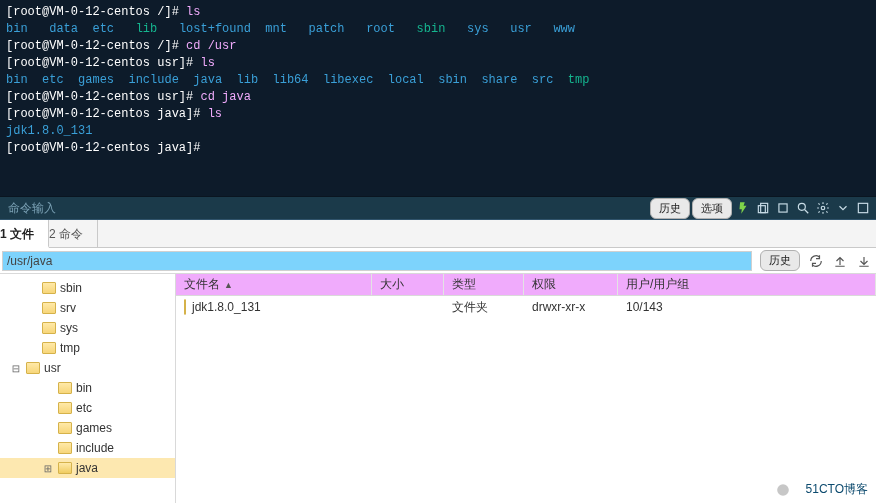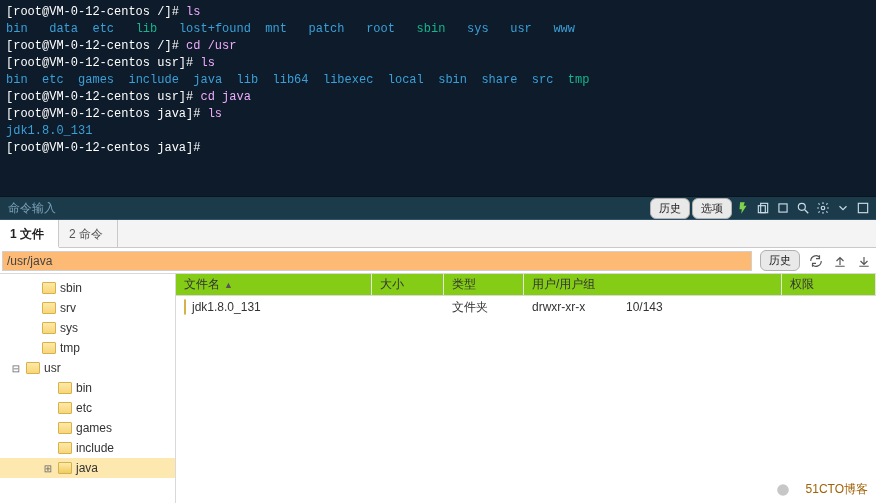--- a/index.html
+++ b/index.html
@@ -11,43 +11,43 @@
   .dir    { color:#3aa0d8; }
   .exe    { color:#15b58f; }
   .hl     { background:#2ecc40; color:#0d1b2a; padding:0 2px; }
   .cmdbar { background:#1b3a4a; color:#9fb8c7; display:flex; align-items:center; height:24px; border-top:1px solid #0a1520; border-bottom:1px solid #30536b; font-size:12px; }
   .cmdbar .input { flex:1; padding:0 8px; color:#7aa0b4; }
   .cmdbar .btnbar { display:flex; align-items:center; gap:2px; padding-right:4px; }
   .tbtn { background:#e9e9e9; color:#222; padding:2px 8px; border:1px solid #b0b0b0; border-radius:6px; font-family:Arial,sans-serif; font-size:11px; cursor:pointer; }
   .ticon { width:18px; height:18px; display:flex; align-items:center; justify-content:center; color:#c8dce6; }
   .ticon svg { width:14px; height:14px; }
   .tabs { background:#f4f4f4; border-bottom:1px solid #c9c9c9; display:flex; height:28px; font-family:Arial,sans-serif; font-size:12px; }
-  .tab { padding:6px 14px 4px 10px; border-right:1px solid #c9c9c9; color:#555; cursor:pointer; }
+  .tab { padding:6px 14px 4px 0; border-right:1px solid #c9c9c9; color:#555; cursor:pointer; }
   .tab.active { background:#fff; border-bottom:2px solid #fff; margin-bottom:-1px; color:#222; font-weight:bold; }
   .pathbar { display:flex; align-items:center; height:26px; border-bottom:1px solid #d9d9d9; font-family:Arial,sans-serif; font-size:12px; padding:0 4px 0 2px; background:#fff; }
-  .pathbar .path { flex:1; padding:2px 4px; color:#444; border:1px solid #d0d0d0; background:#fdba74; }
+  .pathbar .path { flex:1; padding:2px 4px; color:#444; border:1px solid #d0d0d0; background:#7dd3fc; }
   .pathbar .actions { display:flex; gap:8px; padding-left:8px; align-items:center; color:#555; }
   .aicon { width:16px; height:16px; display:flex; align-items:center; justify-content:center; cursor:pointer; }
   .aicon svg{ width:14px; height:14px; }
   .body { display:flex; height:229px; font-family:Arial,sans-serif; font-size:12px; background:#fff; }
   .tree { width:176px; border-right:1px solid #d9d9d9; overflow:auto; padding-top:4px; color:#333; }
   .tnode { display:flex; align-items:center; height:20px; gap:4px; padding-right:4px; white-space:nowrap; }
   .tnode .toggle{ width:12px; text-align:center; color:#666; font-size:10px; cursor:pointer; }
   .tnode .spacer{ display:inline-block; }
   .folder-icon { width:14px; height:12px; background:linear-gradient(#ffe9a8,#f7d67a); border:1px solid #d5b24a; border-radius:1px; flex:0 0 14px; }
   .folder-icon.open { background:linear-gradient(#ffe9a8,#f0cc60); }
   .tnode.selected { background:#fde8b0; }
   .files { flex:1; position:relative; }
-  .fhdr { display:flex; border-bottom:1px solid #d9d9d9; color:#333; height:22px; align-items:center; background:#84cc16; }
+  .fhdr { display:flex; border-bottom:1px solid #d9d9d9; color:#333; height:22px; align-items:center; background:#f0abfc; }
   .fhdr .col { padding:0 8px; border-right:1px solid #e3e3e3; height:100%; display:flex; align-items:center; gap:4px; }
   .frow { display:flex; height:22px; align-items:center; color:#333; }
   .frow .col { padding:0 8px; }
   .c-name{ width:196px; } .c-size{ width:72px;text-align:right; } .c-type{ width:80px; } .c-mtime{ width:156px; } .c-perm{ width:94px; } .c-owner{ flex:1; }
   .sort-asc{ font-size:9px; color:#555; }
-  .watermark{ position:fixed; right:8px; bottom:6px; color:#a16207; font-family:Arial,sans-serif; font-size:12px; display:flex; align-items:center; gap:16px; }
+  .watermark{ position:fixed; right:8px; bottom:6px; color:#0c4a6e; font-family:Arial,sans-serif; font-size:12px; display:flex; align-items:center; gap:16px; }
   .bolt{ color:#7fd34a; }
 </style>
 </head>
 <body>
 
 <div class="terminal" id="term">
     <div class="line"><span class="prompt">[root@VM-0-12-centos /]# </span><span class="cmd">ls</span></div>
     <div class="line"><span class="dir">bin</span>   <span class="dir">data</span>  <span class="dir">etc</span>   <span class="exe">lib</span>   <span class="dir">lost+found</span>  <span class="dir">mnt</span>   <span class="dir">patch</span>   <span class="dir">root</span>   <span class="exe">sbin</span>   <span class="dir">sys</span>   <span class="dir">usr</span>   <span class="dir">www</span></div>
     <div class="line"><span class="prompt">[root@VM-0-12-centos /]# </span><span class="cmd">cd /usr</span></div>
     <div class="line"><span class="prompt">[root@VM-0-12-centos usr]# </span><span class="cmd">ls</span></div>
@@ -197,22 +197,22 @@
       </div>
     </div>
   <div class="files">
     <div class="fhdr">
       <div class="col c-name">
           <span>文件名</span>
           <span class="sort-asc">▲</span>
         </div>
       <div class="col c-size">大小</div>
       <div class="col c-type">类型</div>
+      <div class="col c-perm">权限</div>
       <div class="col c-owner">用户/用户组</div>
-      <div class="col c-perm">权限</div>
     </div>
     <div id="rows">
         <div class="frow">
           <div class="col c-name"><span class="folder-icon" style="margin-right: 6px;"></span><span>jdk1.8.0_131</span></div>
           <div class="col c-size"></div>
           <div class="col c-type">文件夹</div>
           <div class="col c-perm">drwxr-xr-x</div>
           <div class="col c-owner">10/143</div>
         </div>
       </div>

